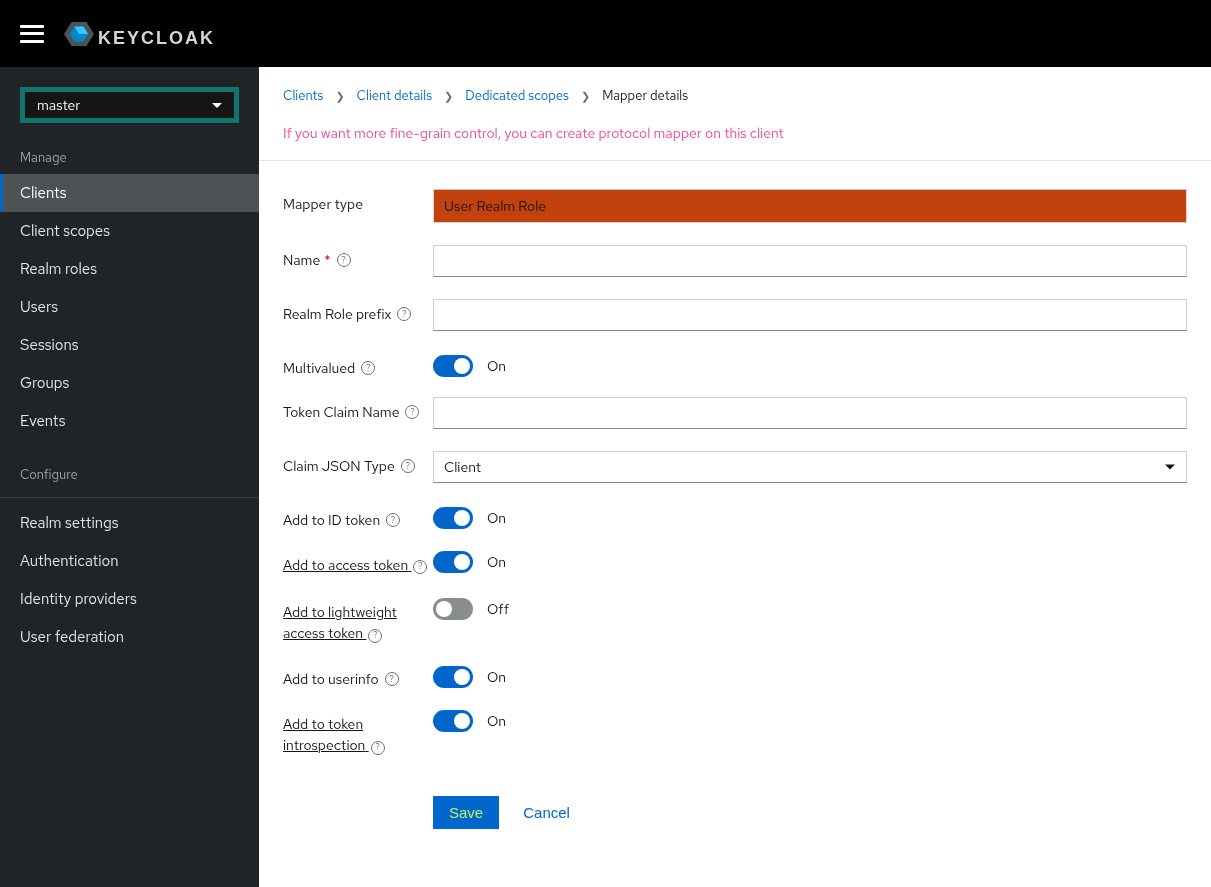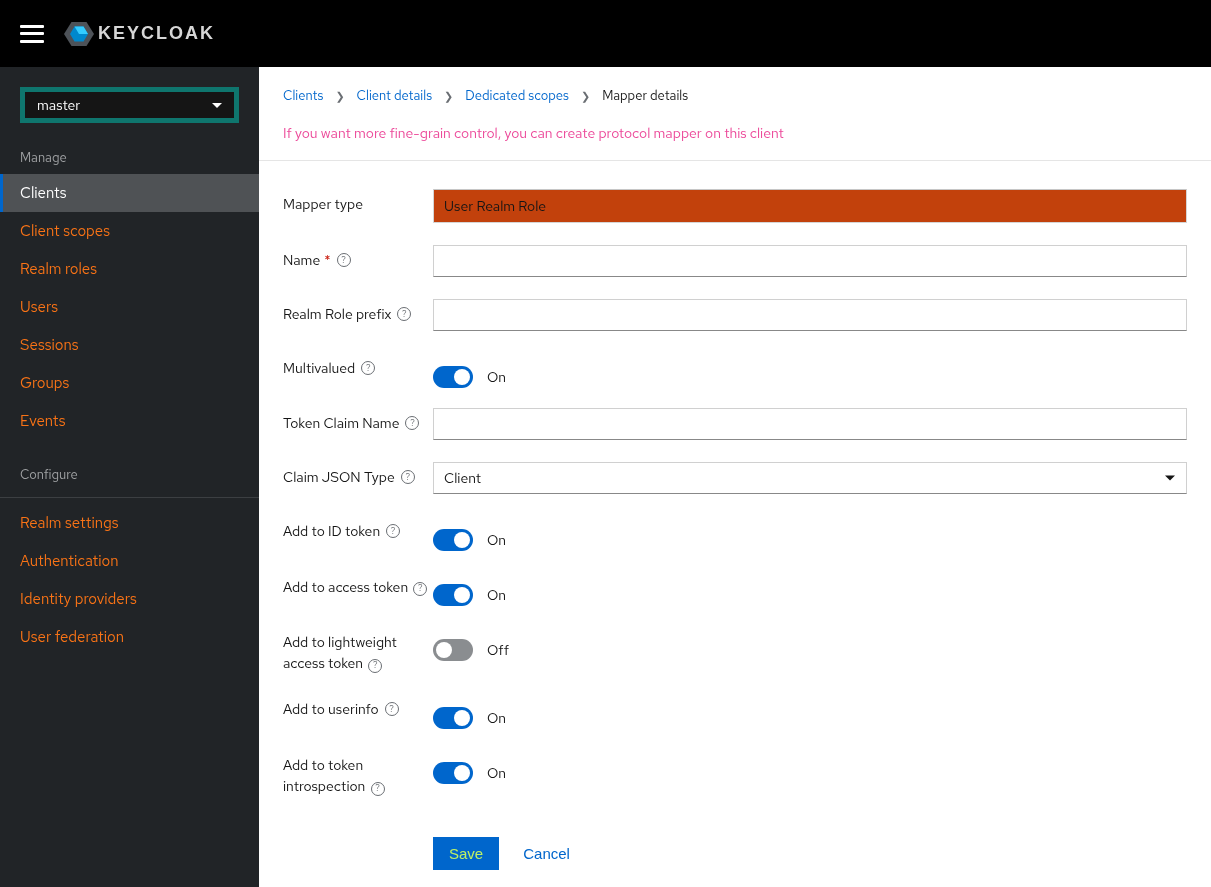--- a/index.html
+++ b/index.html
@@ -1,56 +1,56 @@
 <!DOCTYPE html>
 <html><head>
 <meta charset="utf-8">
 <style>
   * { box-sizing: border-box; margin: 0; padding: 0; }
   body { font-family: "Red Hat Text", "Helvetica Neue", Arial, sans-serif; font-size: 14px; color: #151515; background: #fff; }
   
   .header { height: 67px; background: #000; display: flex; align-items: center; padding: 0 20px; gap: 20px; }
   .hamburger { width: 24px; height: 18px; display: flex; flex-direction: column; justify-content: space-between; cursor: pointer; }
   .hamburger span { height: 3px; background: #fff; border-radius: 1px; }
-  .logo { display: flex; align-items: center; gap: 4px; }
+  .logo { display: flex; align-items: flex-end; gap: 4px; }
   .logo-icon { width: 30px; height: 30px; }
   .logo-text { color: #d6d6d6; font-size: 18px; font-weight: 700; letter-spacing: 2px; font-family: Arial, sans-serif; }
 
   .layout { display: flex; min-height: calc(100vh - 67px); }
   .sidebar { width: 259px; background: #212427; color: #fff; padding-top: 16px; flex-shrink: 0; }
   .realm-select { margin: 4px 20px 18px 20px; border: 5px solid #0f766e; background: #151515; color: #fff; height: 36px; display: flex; align-items: center; justify-content: space-between; padding: 0 12px; cursor: pointer; font-size: 14px; }
   .realm-select .caret { border-left: 5px solid transparent; border-right: 5px solid transparent; border-top: 5px solid #fff; }
   .nav-section-title { font-size: 13px; color: #a0a2a4; padding: 8px 20px; }
-  .nav-item { padding: 9px 20px; cursor: pointer; color: #f97316; font-size: 15px; }
+  .nav-item { padding: 9px 20px; cursor: pointer; color: #e5e5e5; font-size: 15px; }
   .nav-item.active { background: #4f5255; box-shadow: inset 3px 0 0 #06c; color: #fff; }
   .nav-divider { border-top: 1px solid #3c3f42; margin: 6px 0; }
 
   .main { flex: 1; padding: 20px 24px 40px 24px; background: #fff; max-width: 952px; }
   .breadcrumb { display: flex; align-items: center; gap: 12px; font-size: 13px; margin-bottom: 20px; flex-wrap: wrap; }
   .breadcrumb a { color: #0066cc; text-decoration: none; cursor: pointer; }
   .breadcrumb .sep { color: #6a6e73; font-size: 11px; }
   .breadcrumb .current { color: #151515; }
   .page-title { font-size: 24px; font-weight: 400; margin-bottom: 2px; }
   .page-subtitle { color: #ec4899; font-size: 14px; margin-bottom: 18px; }
   .hr { border: none; border-top: 1px solid #e5e5e5; margin: 0 -24px 28px -24px; }
 
   .form-row { display: flex; align-items: flex-start; margin-bottom: 22px; }
   .form-row.switch-row { margin-bottom: 20px; }
   .form-label { width: 150px; flex-shrink: 0; padding-top: 6px; color: #151515; font-size: 14px; display: flex; align-items: center; flex-wrap: wrap; gap: 4px; }
-  .form-label.multiline { display: block; line-height: 1.5; }
+  .form-label.multiline { display: block; line-height: 1.5; text-decoration: underline; }
   .required-mark { color: #c9190b; }
   .help-icon { display: inline-flex; width: 14px; height: 14px; border: 1px solid #6a6e73; border-radius: 50%; align-items: center; justify-content: center; font-size: 9px; color: #6a6e73; cursor: help; margin-left: 2px; }
   .form-control-wrap { flex: 1; }
   .readonly-field { background: #c2410c; border: 1px solid #d5d5d5; border-top-color:#c6c6c6; padding: 7px 10px; font-size: 14px; color: #151515; }
   .text-input { width: 100%; border: 1px solid #d0d0d0; border-bottom: 1px solid #888; padding: 6px 10px; font-size: 14px; height: 32px; outline: none; }
   .select-wrap { position: relative; }
   .select-input { width: 100%; border: 1px solid #d0d0d0; border-bottom: 1px solid #888; padding: 6px 10px; font-size: 14px; height: 32px; background: #fff; appearance: none; -webkit-appearance: none; cursor: pointer; }
   .select-caret { position: absolute; right: 12px; top: 50%; transform: translateY(-50%); border-left: 5px solid transparent; border-right: 5px solid transparent; border-top: 5px solid #151515; pointer-events: none; }
 
-  .switch-row .form-control-wrap { display: flex; align-items: center; gap: 14px; padding-top: 2px; margin-top: 11px; }
+  .switch-row .form-control-wrap { display: flex; align-items: center; gap: 14px; padding-top: 2px; }
   .switch { width: 40px; height: 22px; border-radius: 11px; position: relative; cursor: pointer; transition: background .15s; }
   .switch.on { background: #0066cc; }
   .switch.off { background: #8a8d90; }
   .switch-knob { width: 16px; height: 16px; background: #fff; border-radius: 50%; position: absolute; top: 3px; transition: left .15s; }
   .switch.on .switch-knob { left: 21px; }
   .switch.off .switch-knob { left: 3px; }
   .switch-label { font-size: 14px; color: #151515; }
 
   .actions { display: flex; gap: 24px; align-items: center; margin-top: 40px; margin-left: 150px; }
   .btn-primary { background: #0066cc; color: #bef264; border: none; padding: 8px 16px; font-size: 15px; cursor: pointer; }

